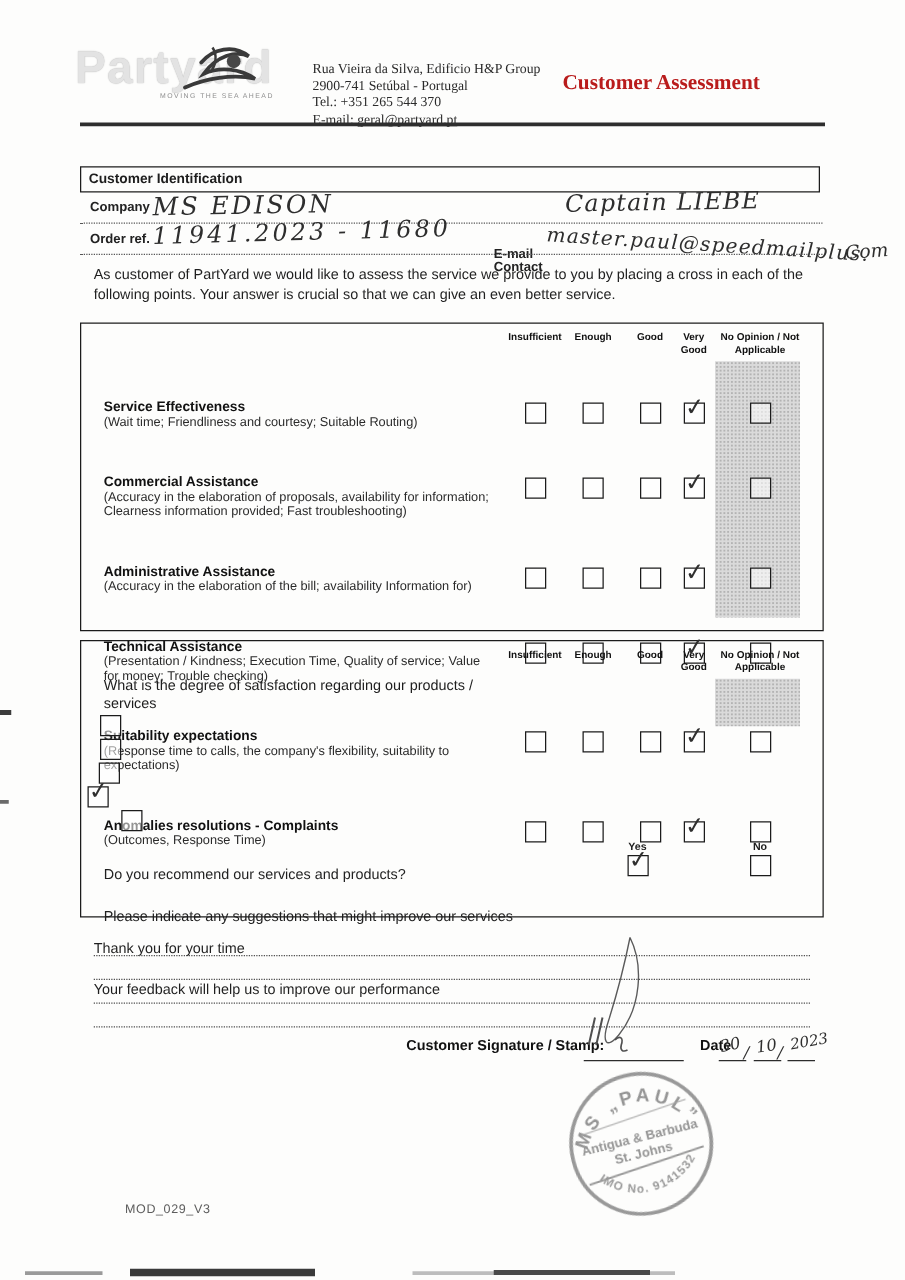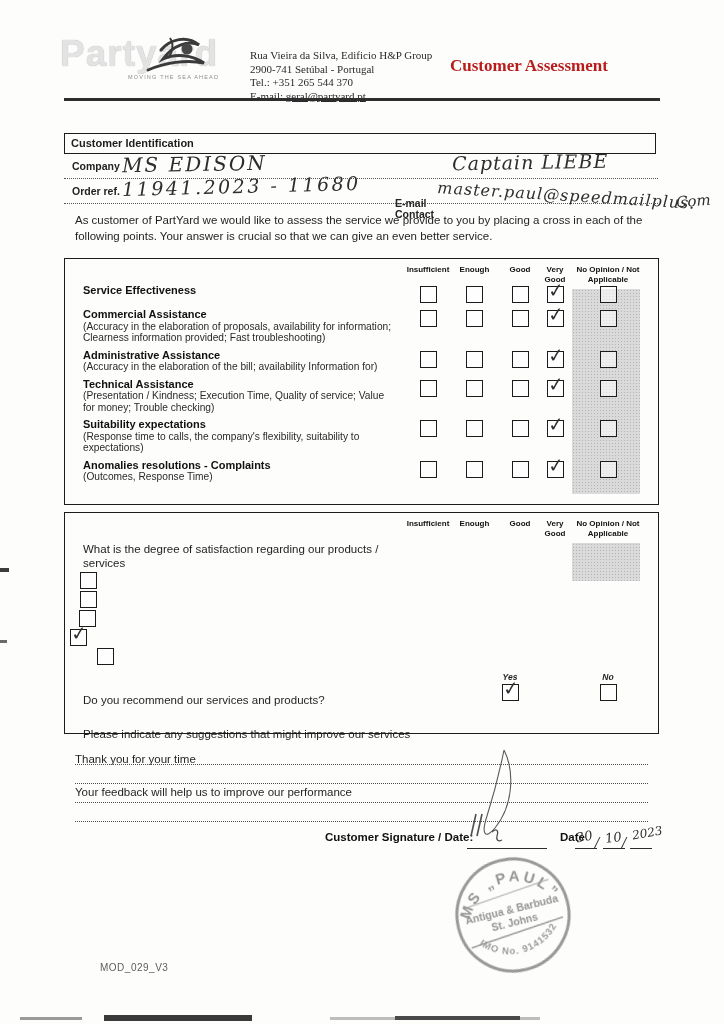--- a/index.html
+++ b/index.html
@@ -36,34 +36,34 @@
   .tbox1{top:258px;height:247px;}
   .tbox2{top:512px;height:222px;}
   .grayband{position:absolute;left:507px;width:68px;z-index:0;background-color:#dadada;
             background-image:radial-gradient(#b3b3b3 0.8px, transparent 0.9px);background-size:3px 3px;}
   .gb1{top:30px;height:205px;}
   .gb2{top:30px;height:38px;}
   .thead{display:flex;padding-top:6px;position:relative;z-index:1;}
   .thead .hlabel{width:340px;box-sizing:border-box;}
   .hc{font-size:8px;font-weight:bold;text-align:center;line-height:9.5px;color:#111;}
   .c1{width:46px;}.c2{width:47px;}.c3{width:44px;}.c4{width:26px;}.c5{width:80px;}
-  .trow{display:flex;position:relative;z-index:1;margin-bottom:5px;}
+  .trow{display:flex;position:relative;z-index:1;margin-bottom:5px;margin-top:36px;}
   .trow:first-of-type{margin-top:4px;}
   .tlabel{width:340px;box-sizing:border-box;padding:0 12px 0 18px;}
   .rtitle{font-size:11px;font-weight:bold;line-height:12.5px;color:#111;}
   .rdesc{font-size:10.2px;line-height:11.5px;color:#2a2a2a;}
   .cbcell{display:flex;justify-content:center;align-items:flex-start;padding-top:2px;}
   .cb{position:relative;display:inline-block;width:15px;height:15px;border:1.8px solid #1b1b1b;background:rgba(255,255,255,.55);}
   .cb.checked::after{content:"✓";position:absolute;top:-8px;left:0px;font-size:19px;color:#2f2f2f;
                      transform:rotate(-6deg);font-family:"DejaVu Sans",sans-serif;}
   
   .satrow{margin-top:4px;flex-direction:column;}
   .recwrap{position:relative;height:52px;z-index:1;}
   .recq{position:absolute;left:18px;top:24px;font-size:11.5px;color:#1f1f1f;}
-  .yn{position:absolute;text-align:center;width:40px;font-style:italic;}
+  .yn{position:absolute;text-align:center;width:40px;}
   .yn .ynlabel{font-size:8.5px;font-weight:bold;margin-bottom:2px;}
   .yn-yes{left:425px;top:2px;}
   .yn-no{left:523px;top:2px;}
   .sugg{position:relative;z-index:1;font-size:11.5px;color:#1f1f1f;padding-left:18px;margin-top:6px;}
   .sline{position:relative;z-index:1;margin:0 10px;border-bottom:1.4px dotted #4e4e4e;height:18px;}
   .sline.first{height:24px;}
 
   
   .thanks{position:absolute;left:75px;top:753px;font-size:11.5px;color:#1f1f1f;}
   .feedback{position:absolute;left:75px;top:786px;font-size:11.5px;color:#1f1f1f;}
@@ -148,20 +148,21 @@
       <div class="hc c1">Insufficient</div>
       <div class="hc c2">Enough</div>
       <div class="hc c3">Good</div>
       <div class="hc c4">Very Good</div>
       <div class="hc c5">No Opinion / Not Applicable</div>
     </div>
 
     <div class="trow">
       <div class="tlabel">
         <div class="rtitle">Service Effectiveness</div>
+        <div class="rdesc">(Wait time; Friendliness and courtesy; Suitable Routing)</div>
       </div>
       <div class="cbcell c1">
           <span class="cb"></span>
         </div>
       <div class="cbcell c2">
           <span class="cb"></span>
         </div>
       <div class="cbcell c3">
           <span class="cb"></span>
         </div>
@@ -332,21 +333,21 @@
     <div class="sugg">Please indicate any suggestions that might improve our services</div>
     <div class="sline first"></div>
     <div class="sline"></div>
     <div class="sline"></div>
     <div class="sline"></div>
   </div>
 
   <div class="thanks">Thank you for your time</div>
   <div class="feedback">Your feedback will help us to improve our performance</div>
 
-  <div class="sig-label">Customer Signature / Date:</div>
+  <div class="sig-label">Customer Signature / Stamp:</div>
   <div class="sig-line"></div>
   <span class="flourish">
     <svg width="64" height="100" viewBox="0 0 64 100">
       <path d="M36,2 C47,24 45,58 27,80 C17,92 13,86 19,68 C25,49 32,22 36,2" fill="none" stroke="#5a5a5a" stroke-width="1.1"></path>
       <path d="M8,66 L3,88 M14,66 L9,88" fill="none" stroke="#4f4f4f" stroke-width="1.6"></path>
       <path d="M24,84 C28,80 31,82 29,88 C28,92 30,94 34,92" fill="none" stroke="#4f4f4f" stroke-width="1.3"></path>
     </svg>
   </span>
   <div class="date-label">Date</div>
   <div class="hw hand" style="left:576px;top:829px;font-size:13px;transform:rotate(-12deg);">30</div>

